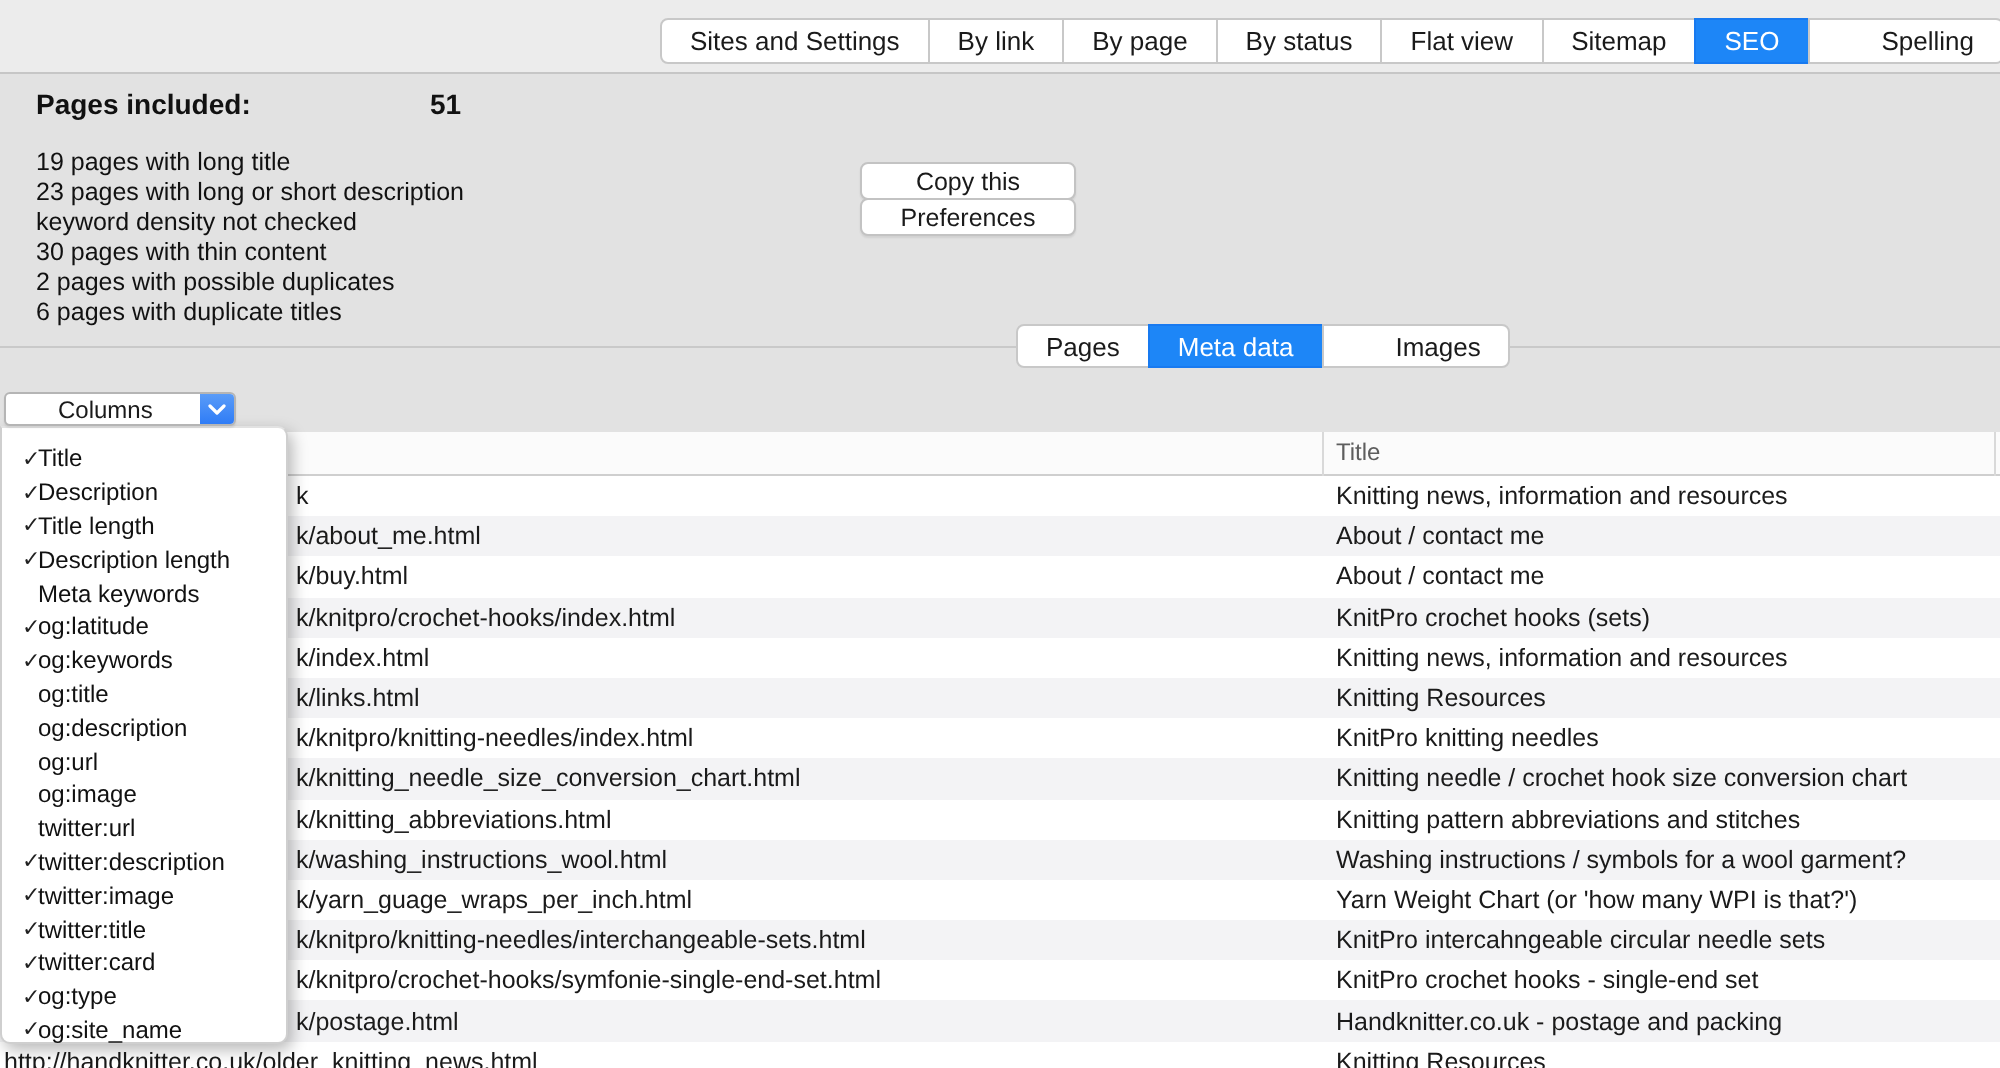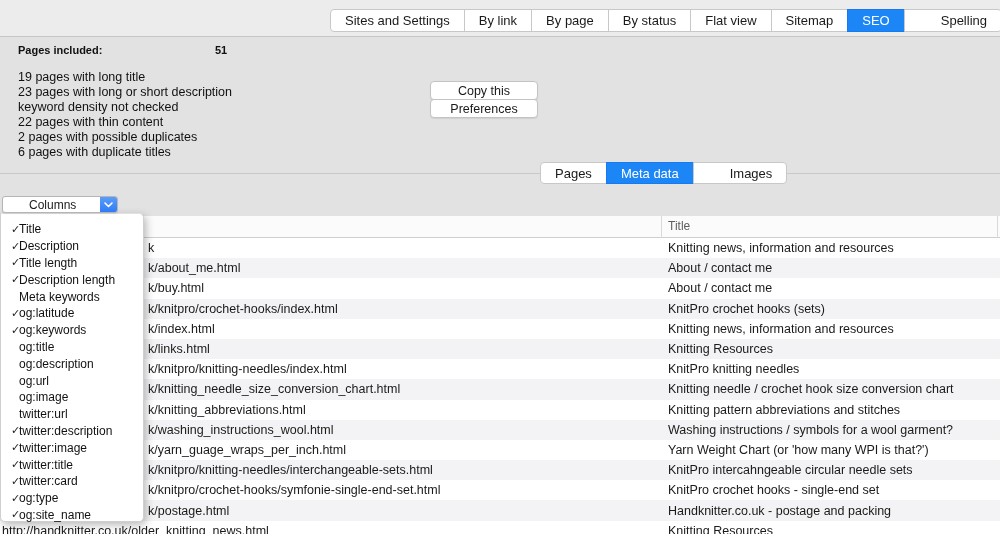--- a/index.html
+++ b/index.html
@@ -12,26 +12,26 @@
     background:#ececec; border-bottom:1px solid #c6c6c6; }
   .seg-control { position:absolute; display:flex; }
   .seg { background:#fff; border:1px solid #c8c8c8; margin-left:-1px;
     font-size:13px; color:#1a1a1a; padding:0 14px; height:23px;
     display:flex; align-items:center; justify-content:center; cursor:default;
     white-space:nowrap; }
   .seg:first-child { border-radius:4px 0 0 4px; margin-left:0; }
   .seg:last-child { border-radius:0 4px 4px 0;padding-left:36px; }
   .seg.selected { background:#1d86f7; border-color:#187af0; color:#fff; }
   #main-tabs { top:9px; left:330px; }
-  #view-tabs { top:162px; left:540px; z-index:3;align-items:center; }
+  #view-tabs { top:162px; left:508px; z-index:3;align-items:center; }
   #view-tabs .seg { height:22px; }
 
   
   .summary { position:absolute; top:44px; left:18px; width:400px; color:#111; }
-  .summary-head { font-size:11px; font-weight:bold; display:flex; }
+  .summary-head { font-size:14px; font-weight:bold; display:flex; }
   .summary-count { position:absolute; left:197px; top:0; font-weight:bold; }
   .summary-lines { margin-top:14px; font-size:12.5px; line-height:15px; }
 
   
   .push-btn { position:absolute; left:430px; width:108px; height:19px;
     background:#fff; border:1px solid #c3c3c3; border-radius:4px;
     font-size:12.5px; color:#1a1a1a; display:flex; align-items:center;
     justify-content:center; box-shadow:0 1px 1px rgba(0,0,0,.08); cursor:default; }
   #copy-btn { top:81px; }
   #prefs-btn { top:99px; }
@@ -94,21 +94,21 @@
 
 <div class="summary">
   <div class="summary-head">
     <span>Pages included:</span>
     <span class="summary-count">51</span>
   </div>
   <div class="summary-lines" id="summary-lines">
       <div>19 pages with long title</div>
       <div>23 pages with long or short description</div>
       <div>keyword density not checked</div>
-      <div>22 pages with thin content</div>
+      <div>30 pages with thin content</div>
       <div>2 pages with possible duplicates</div>
       <div>6 pages with duplicate titles</div>
     </div>
 </div>
 
 <div class="push-btn" id="copy-btn">
   <span>Copy this</span>
 </div>
 <div class="push-btn" id="prefs-btn">
   <span>Preferences</span>

